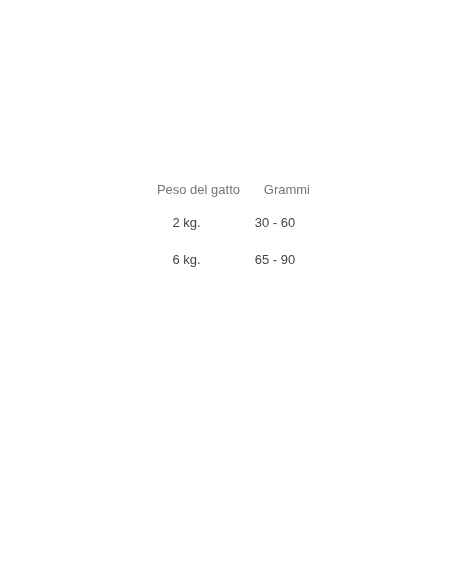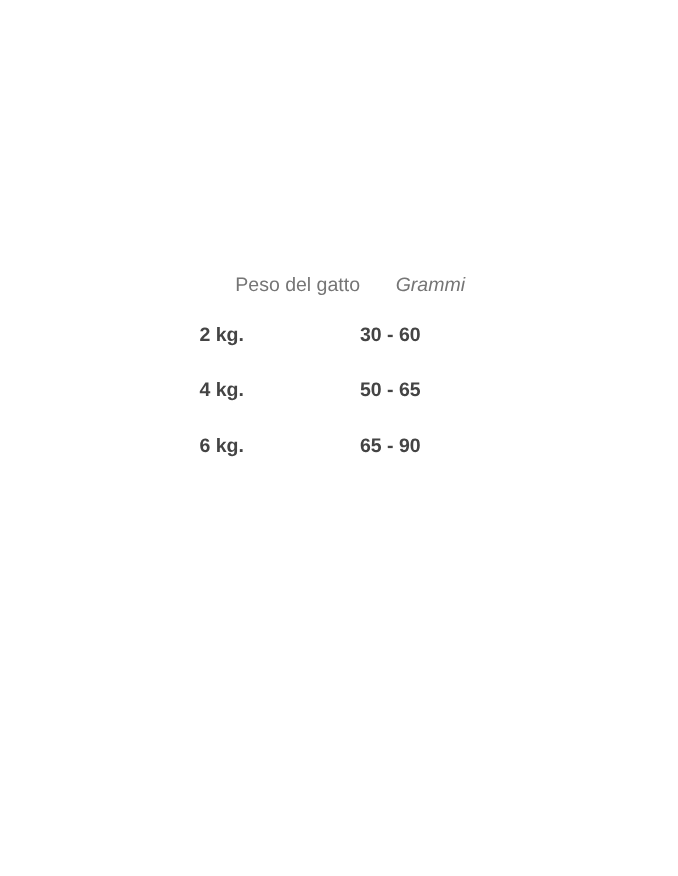--- a/index.html
+++ b/index.html
@@ -50,34 +50,33 @@
     line-height: 14px;
     color: #757575;
     font-weight: normal;
     text-align: right;
     height: 28px;
     vertical-align: middle;
     padding-right: 0;
     white-space: nowrap;
   }
   .head-cell.weight { padding-right: 0; }
-  .head-cell.grams  { padding-right: 7px; font-style: italic; }
+  .head-cell.grams  { padding-right: 7px; }
 
   
   .data-row > td {
     border-top: 1px solid #5a7d3a;
     border-bottom: 1px solid #5a7d3a;
     height: 37px;
     vertical-align: middle;
     font-size: 13px;
     line-height: 14px;
     color: #444444;
-    text-align: left;
+    text-align: center;
     white-space: nowrap;
-    font-weight: bold;
   }
   .data-row > td.weight { padding-right: 0; }
   .data-row > td.grams  { padding-right: 7px; }
 </style>
 </head>
 <body>
 
 <div class="page">
 
   <div class="table-wrap">
@@ -91,24 +90,20 @@
           <th class="head-cell weight">Peso del gatto</th>
           <th class="head-cell grams">Grammi</th>
         </tr>
       </thead>
       <tbody>
         <tr class="data-row">
           <td class="weight">2 kg.</td>
           <td class="grams">30 - 60</td>
         </tr>
         <tr class="data-row">
-          <td class="weight">4 kg.</td>
-          <td class="grams">50 - 65</td>
-        </tr>
-        <tr class="data-row">
           <td class="weight">6 kg.</td>
           <td class="grams">65 - 90</td>
         </tr>
       </tbody>
     </table>
   </div>
 
 </div>
 
 </body></html>

